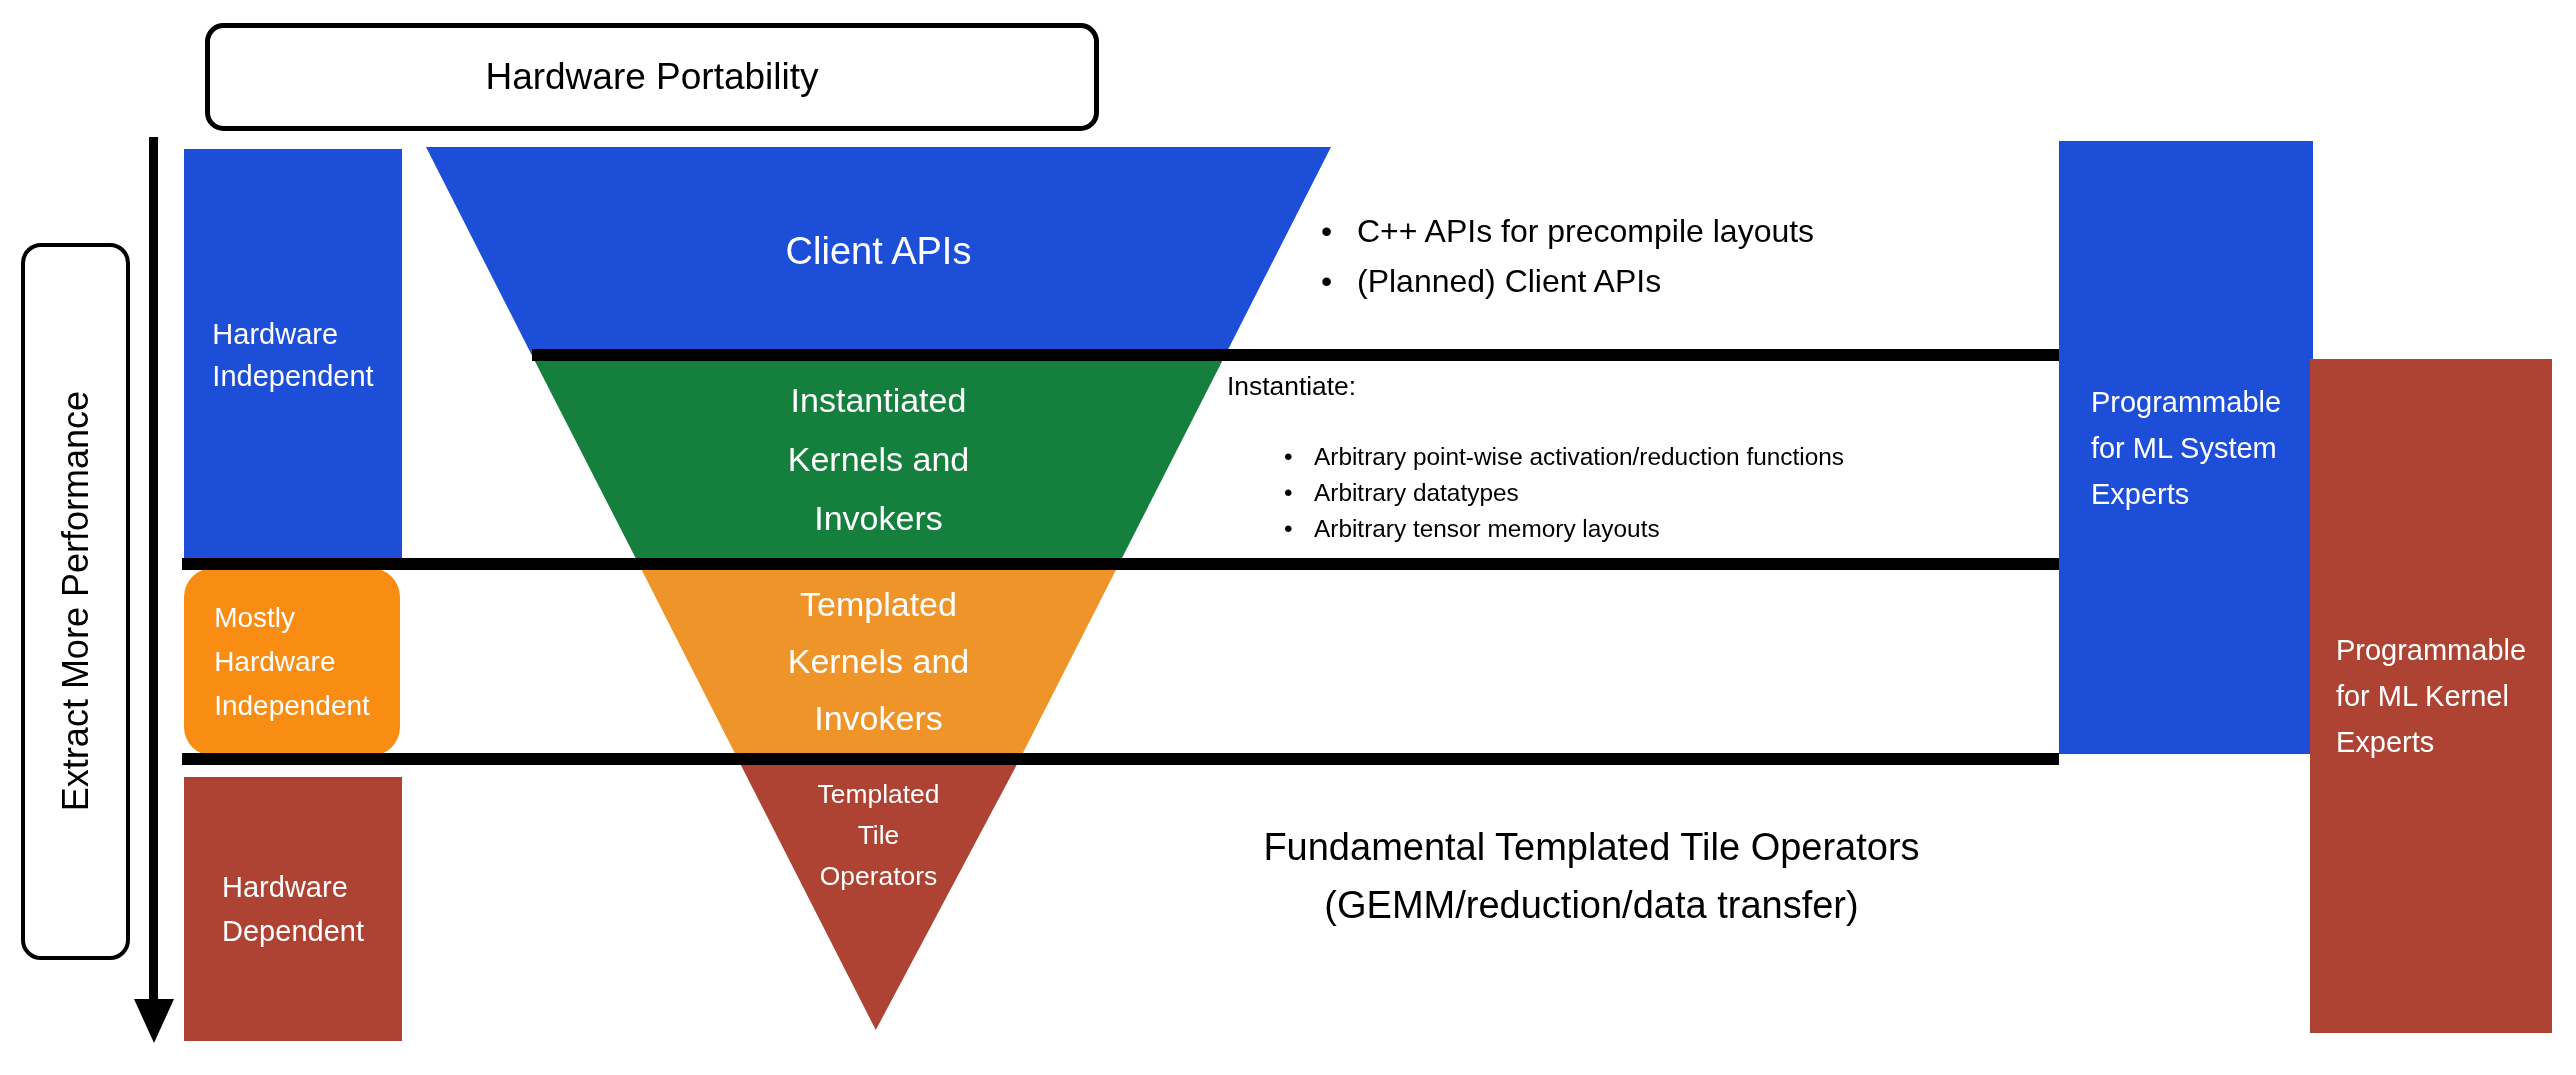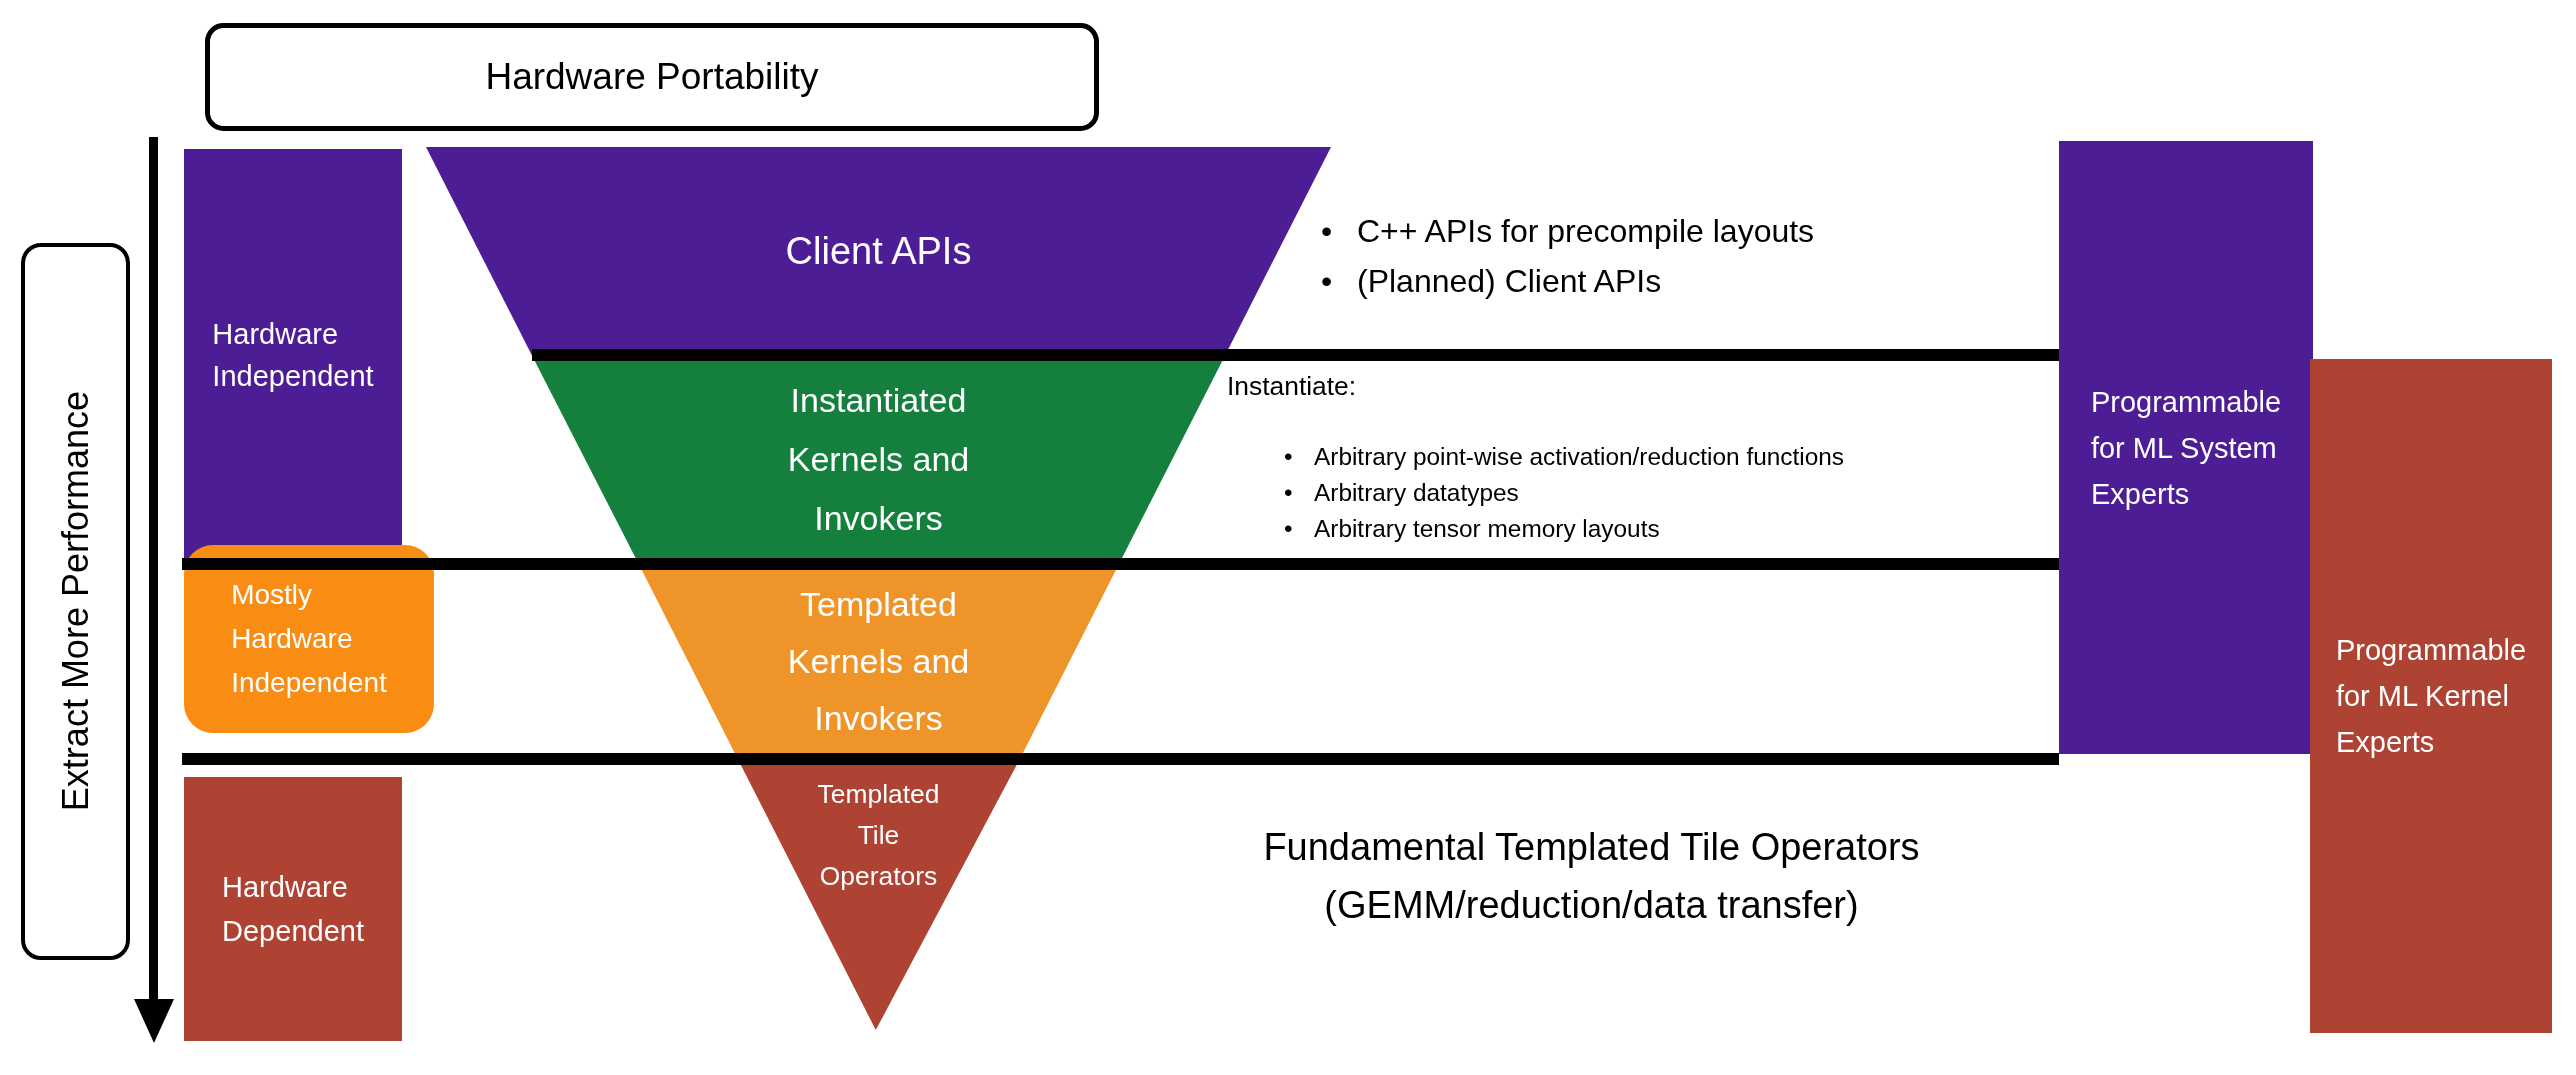--- a/index.html
+++ b/index.html
@@ -21,21 +21,21 @@
   }
   .perf-box span{
     writing-mode:vertical-rl;transform:rotate(180deg);
     font-size:36px;white-space:nowrap;
   }
   
   .arrow-shaft{width:9.2px;background:#000;}
   .arrow-head{width:0;height:0;border-left:20px solid transparent;border-right:20px solid transparent;border-top:44px solid #000;}
   
   .block{display:flex;align-items:center;justify-content:center;text-align:left;color:#fff;}
-  .c-darkblue{background:#4c1d95;}
+  .c-darkblue{background:#1d4ed8;}
   .c-teal{background:#15803d;}
   .c-orange-bright{background:#F98C13;}
   .c-orange-funnel{background:#EE9428;}
   .c-brick{background:#AE4233;}
   
   #funnel{left:426px;top:147px;width:905px;height:884px;}
   .f-layer{position:absolute;left:0;width:100%;display:flex;align-items:center;justify-content:center;text-align:center;color:#fff;}
   #f-client{top:0;height:208px;clip-path:polygon(0% 0%,100% 0%,88.32% 100%,11.68% 100%);font-size:38px;}
   #f-inst{top:208px;height:209px;clip-path:polygon(11.68% 0%,88.32% 0%,76.57% 100%,23.5% 100%);font-size:34px;line-height:59px;}
   #f-templ{top:417px;height:195px;clip-path:polygon(23.5% 0%,76.57% 0%,65.62% 100%,34.45% 100%);font-size:34px;line-height:57px;}
@@ -71,21 +71,21 @@
   <div class="abs perf-box" style="left:21px;top:243px;width:101px;height:709px;">
     <span>Extract More Performance</span>
   </div>
 
   <div class="abs arrow-shaft" style="left:149px;top:137px;height:863px;"></div>
   <div class="abs arrow-head" style="left:134px;top:999px;"></div>
 
   <div class="abs block c-darkblue" id="lc-blue" style="left:184px;top:149px;width:218px;height:412px;">
     <span>Hardware<br>Independent</span>
   </div>
-  <div class="abs block c-orange-bright" id="lc-orange" style="left:184px;top:545px;width:250px;height:188px;border-radius:29px;">
+  <div class="abs block c-orange-bright" id="lc-orange" style="left:184px;top:568px;width:216px;height:188px;border-radius:29px;">
     <span>Mostly<br>Hardware<br>Independent</span>
   </div>
   <div class="abs block c-brick" id="lc-red" style="left:184px;top:777px;width:218px;height:264px;">
     <span>Hardware<br>Dependent</span>
   </div>
 
   <div class="abs" id="funnel">
     <div class="f-layer c-darkblue" id="f-client">
       <span>Client APIs</span>
     </div>

